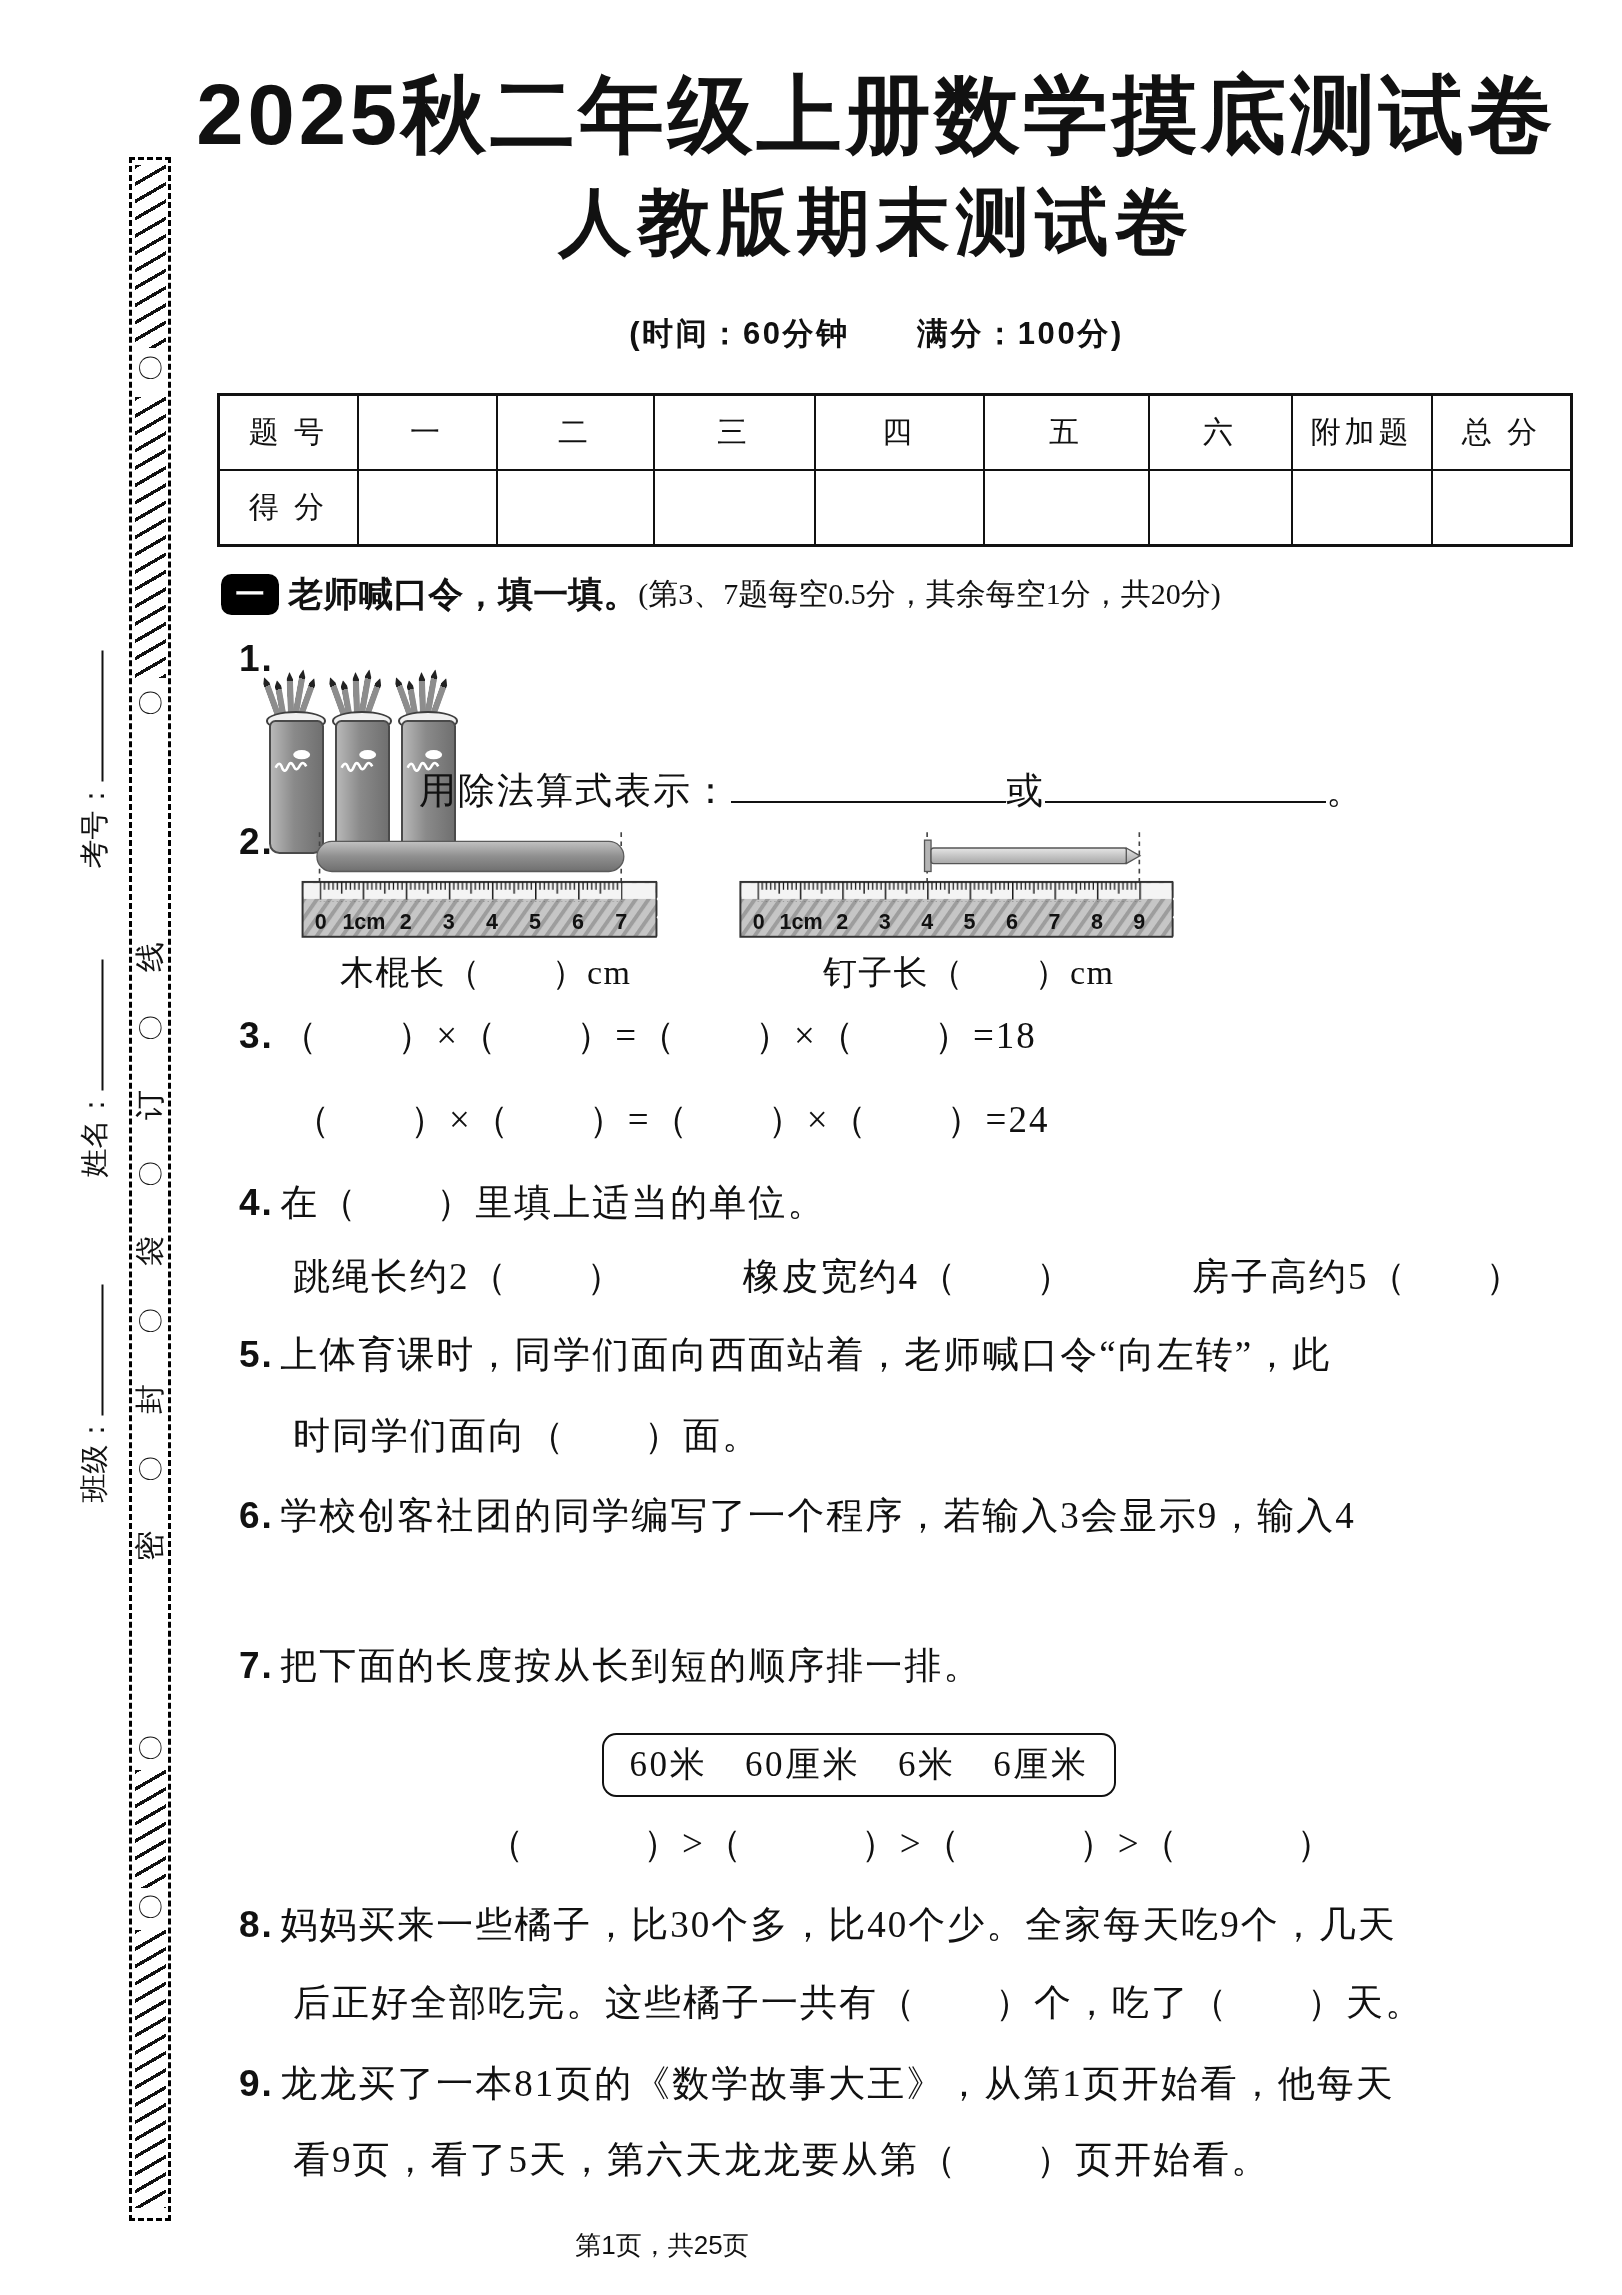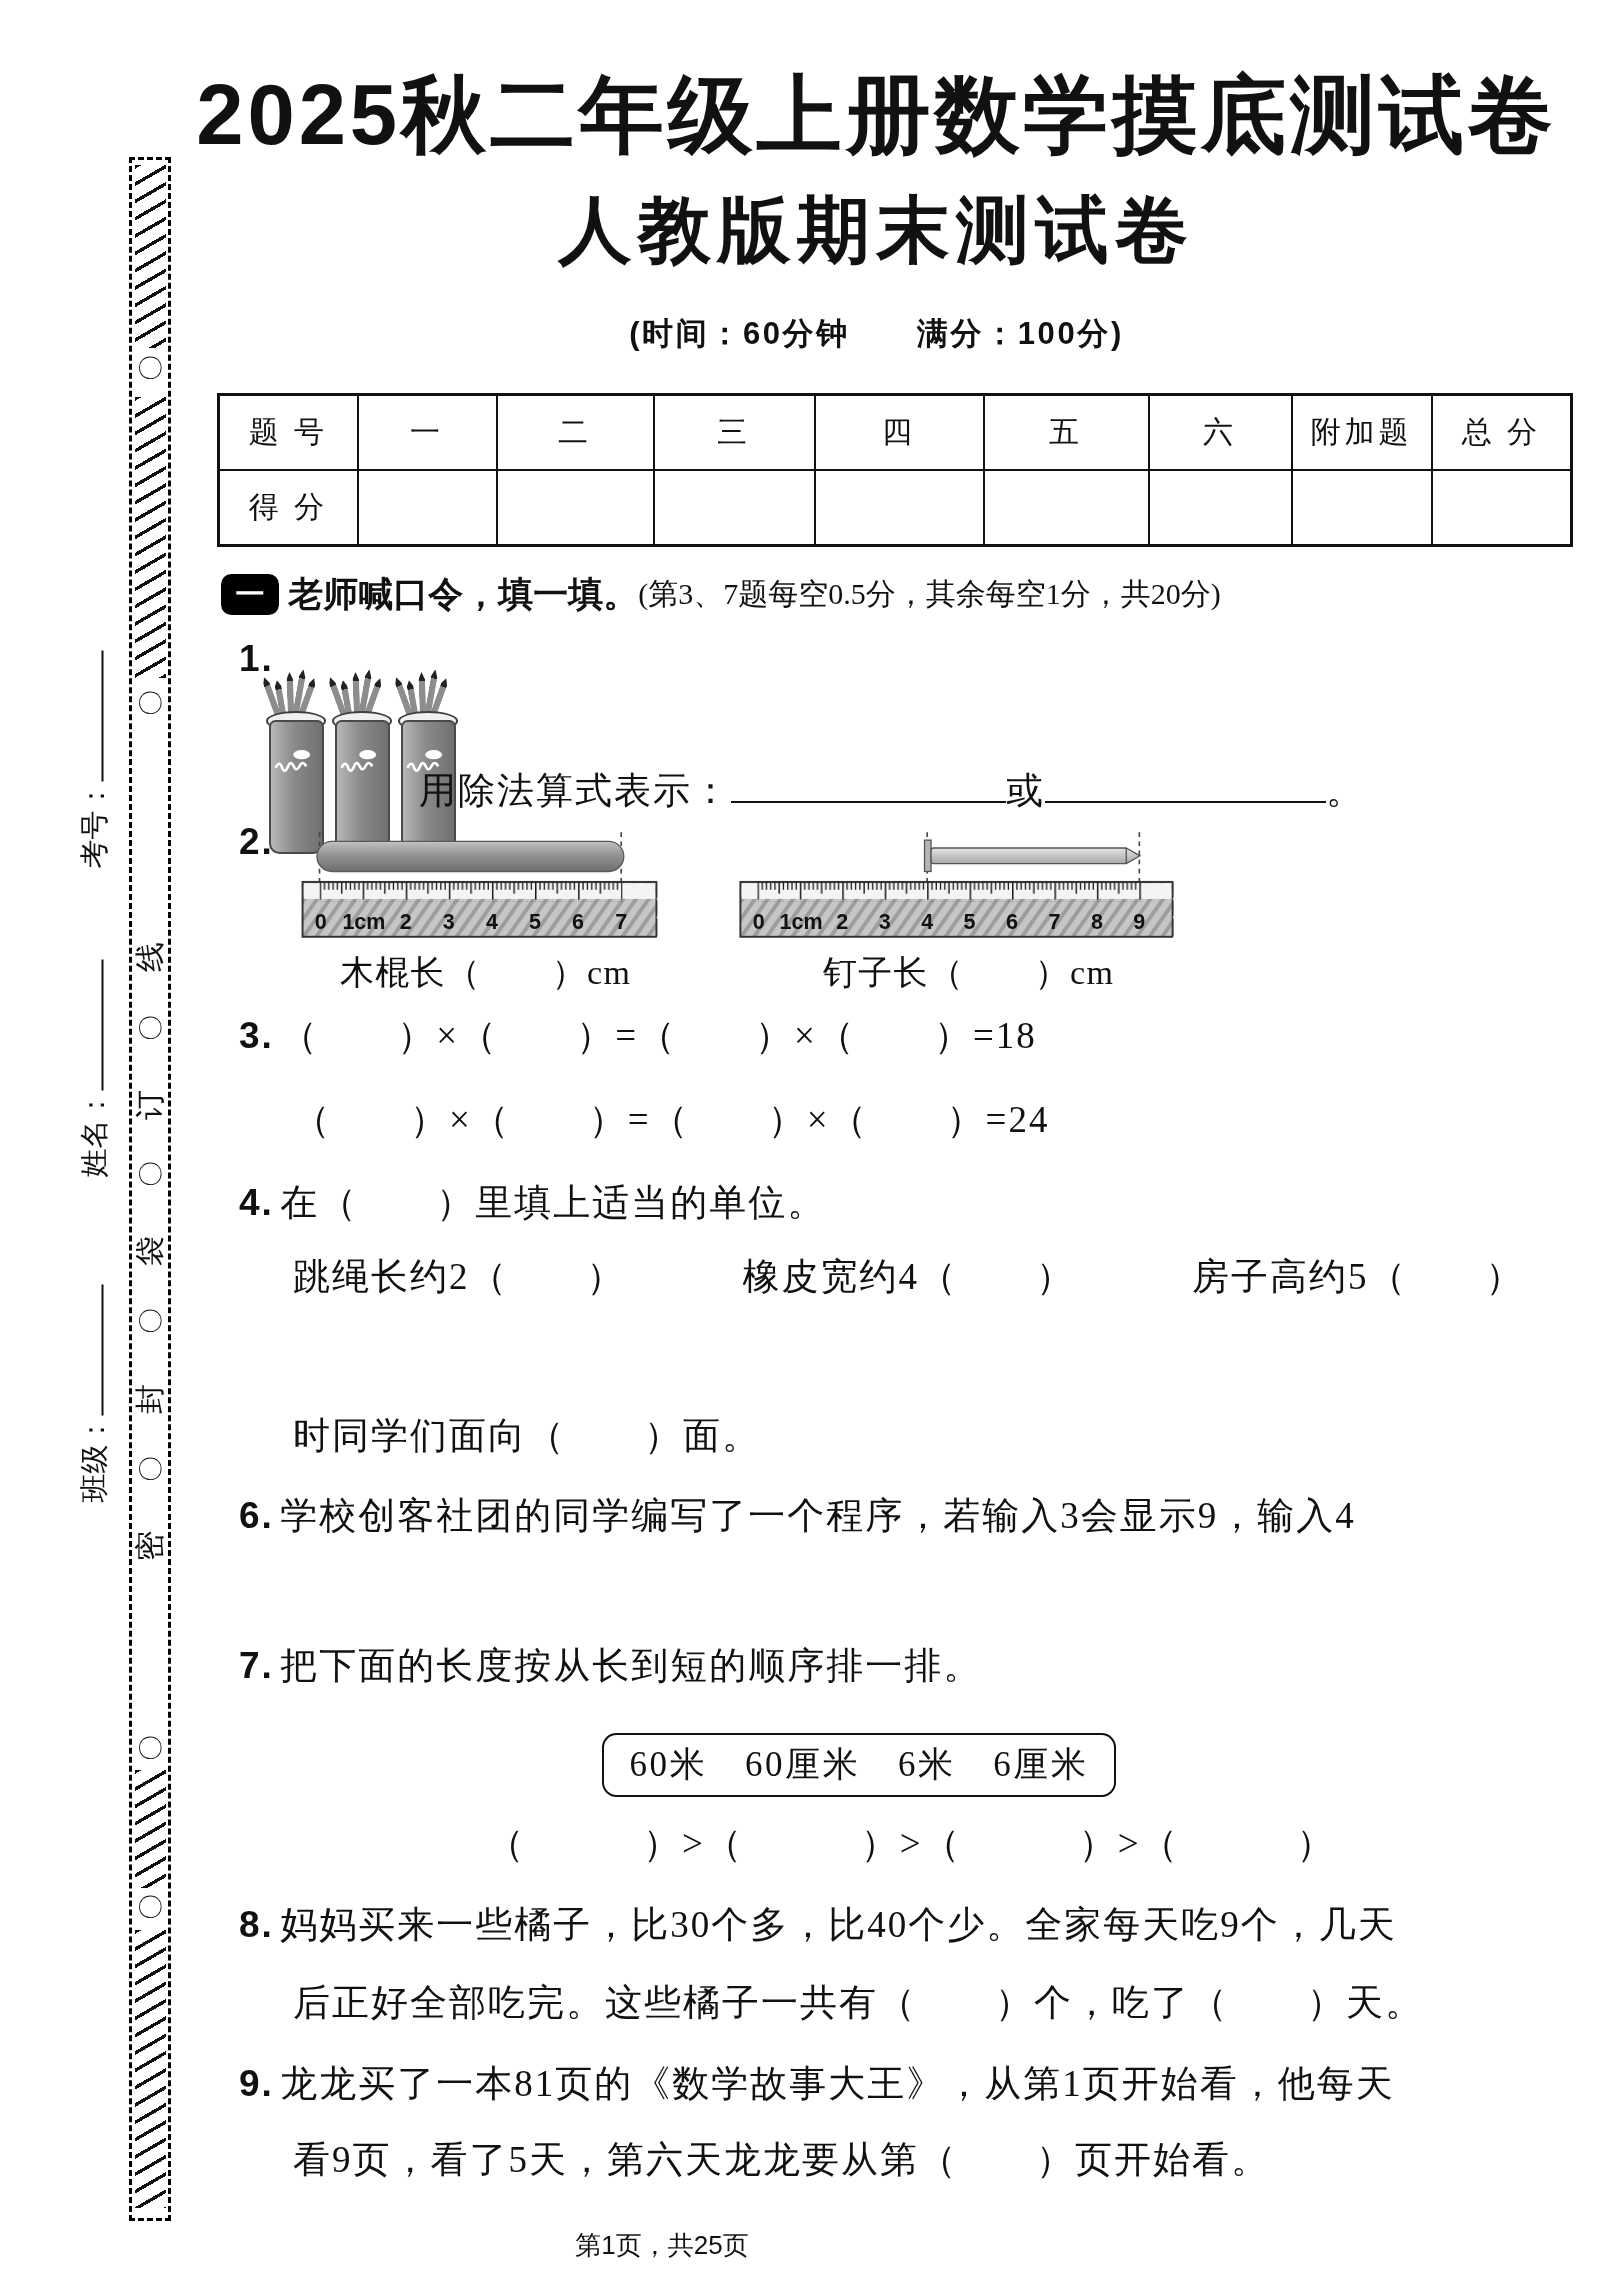--- a/index.html
+++ b/index.html
@@ -17,21 +17,21 @@
 
   .seal-label{position:absolute;width:242px;height:39px;transform:rotate(-90deg);
               font-size:29px;line-height:39px;white-space:nowrap;}
   .seal-line{display:inline-block;width:131px;height:29px;border-bottom:2.6px solid #111;
              vertical-align:baseline;}
 
   
   .center-main{position:absolute;left:170px;width:1413px;text-align:center;}
   .title{top:58px;font-family:"Liberation Sans","DejaVu Sans",sans-serif;
          font-weight:900;font-size:85px;letter-spacing:3.9px;white-space:nowrap;}
-  .subtitle{top:182px;font-family:"Liberation Sans","DejaVu Sans",sans-serif;
+  .subtitle{top:174px;font-family:"Liberation Sans","DejaVu Sans",sans-serif;
             font-weight:900;font-size:73px;letter-spacing:6.5px;}
   .meta{top:313px;font-family:"Liberation Sans","DejaVu Sans",sans-serif;
         font-weight:700;font-size:31px;letter-spacing:2.6px;}
 
   
   .score-table{position:absolute;left:217px;top:393px;border-collapse:collapse;
                table-layout:fixed;}
   .score-table td{border:2px solid #111;height:73px;text-align:center;
                   font-size:30px;letter-spacing:3.9px;padding:0;}
   .score-table{border:3.9px solid #111;}
@@ -308,20 +308,23 @@
     <span>（　　）×（　　）=（　　）×（　　）=24</span>
   </div>
 
   <div class="q-line" style="left:239px;top:1180px;">
     <span class="q-num">4.</span><span>在（　　）里填上适当的单位。</span>
   </div>
   <div class="q-line" style="left:293px;top:1254px;">
     <span>跳绳长约2（　　）　　　橡皮宽约4（　　）　　　房子高约5（　　）</span>
   </div>
 
+  <div class="q-line" style="left:239px;top:1332px;">
+    <span class="q-num">5.</span><span>上体育课时，同学们面向西面站着，老师喊口令“向左转”，此</span>
+  </div>
   <div class="q-line" style="left:293px;top:1413px;">
     <span>时同学们面向（　　）面。</span>
   </div>
 
   <div class="q-line" style="left:239px;top:1493px;">
     <span class="q-num">6.</span><span>学校创客社团的同学编写了一个程序，若输入3会显示9，输入4</span>
   </div>
 
   <div class="q-line" style="left:239px;top:1643px;">
     <span class="q-num">7.</span><span>把下面的长度按从长到短的顺序排一排。</span>

